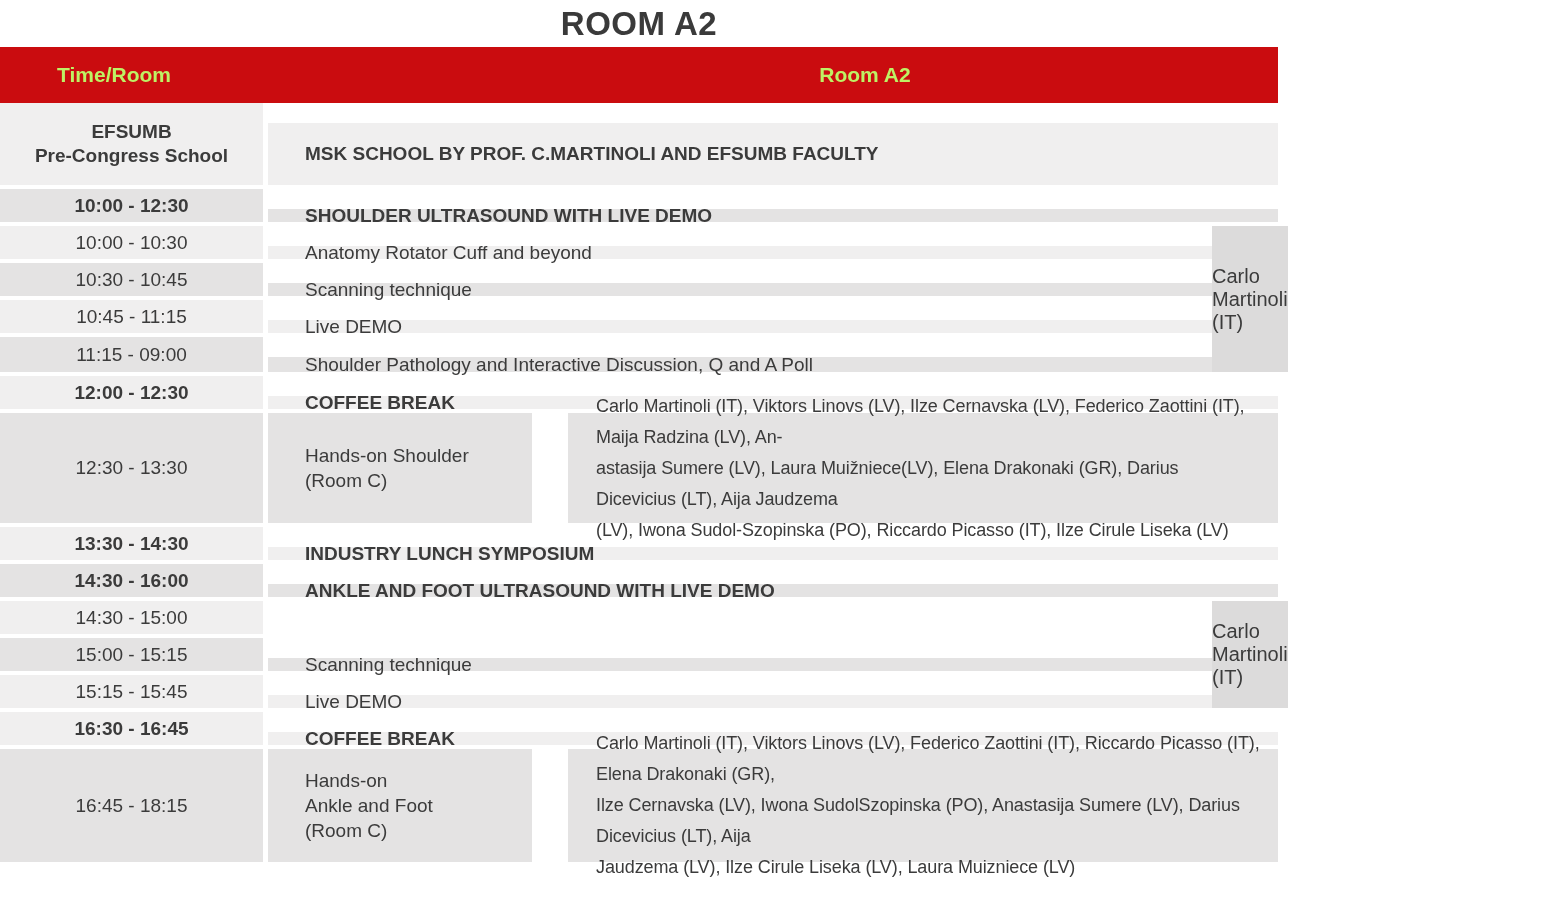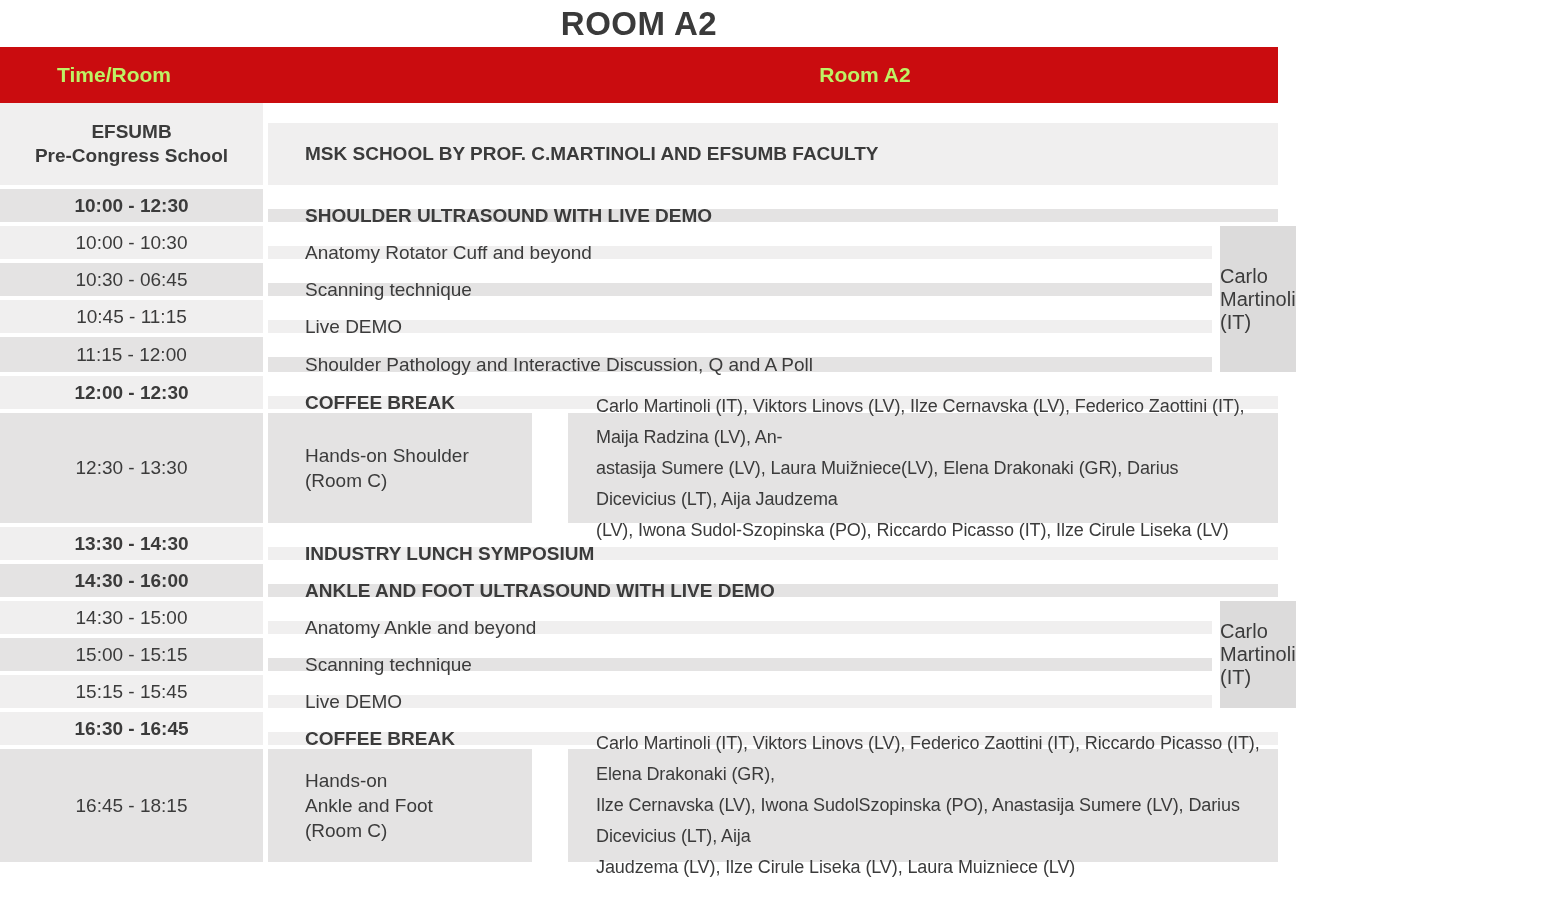--- a/index.html
+++ b/index.html
@@ -67,21 +67,21 @@
     display: flex; align-items: center;
     padding-left: 37px; font-size: 19px; line-height: 25px;
   }
   .cell-faculty {
     flex: 1;
     display: flex; align-items: center;
     padding-left: 28px; padding-right: 16px;
     font-size: 18px; line-height: 31px; letter-spacing: -0.1px; margin-left: 36px;
   }
 
-  .group { display: flex; gap: 8px; }
+  .group { display: flex; }
   .group-left { width: 1212px; flex: none; display: flex; flex-direction: column; }
   .group-left > .row { margin-bottom: 4px; }
   .group-left > .row:last-child { margin-bottom: 0; }
   .group-right {
     flex: 1;
     background: var(--speaker);
     display: flex; align-items: center; justify-content: center;
     font-size: 20px;
   }
 
@@ -115,29 +115,29 @@
       <div class="cell-main bold">SHOULDER ULTRASOUND WITH LIVE DEMO</div>
     </div>
 
     <div class="group">
       <div class="group-left">
         <div class="row h33 bg-light">
           <div class="cell-time">10:00 - 10:30</div>
           <div class="cell-main">Anatomy Rotator Cuff and beyond</div>
         </div>
         <div class="row h33 bg-dark">
-          <div class="cell-time">10:30 - 06:45</div>
+          <div class="cell-time">10:30 - 10:45</div>
           <div class="cell-main">Scanning technique</div>
         </div>
         <div class="row h33 bg-light">
           <div class="cell-time">10:45 - 11:15</div>
           <div class="cell-main">Live DEMO</div>
         </div>
         <div class="row h35 bg-dark">
-          <div class="cell-time">11:15 - 12:00</div>
+          <div class="cell-time">11:15 - 09:00</div>
           <div class="cell-main">Shoulder Pathology and Interactive Discussion, Q and A Poll</div>
         </div>
       </div>
       <div class="group-right">Carlo Martinoli (IT)</div>
     </div>
 
     <div class="row h33 bg-light">
       <div class="cell-time bold">12:00 - 12:30</div>
       <div class="cell-main bold">COFFEE BREAK</div>
     </div>
@@ -158,21 +158,20 @@
 
     <div class="row h33 bg-dark">
       <div class="cell-time bold">14:30 - 16:00</div>
       <div class="cell-main bold">ANKLE AND FOOT ULTRASOUND WITH LIVE DEMO</div>
     </div>
 
     <div class="group">
       <div class="group-left">
         <div class="row h33 bg-light">
           <div class="cell-time">14:30 - 15:00</div>
-          <div class="cell-main">Anatomy Ankle and beyond</div>
         </div>
         <div class="row h33 bg-dark">
           <div class="cell-time">15:00 - 15:15</div>
           <div class="cell-main">Scanning technique</div>
         </div>
         <div class="row h33 bg-light">
           <div class="cell-time">15:15 - 15:45</div>
           <div class="cell-main">Live DEMO</div>
         </div>
       </div>

